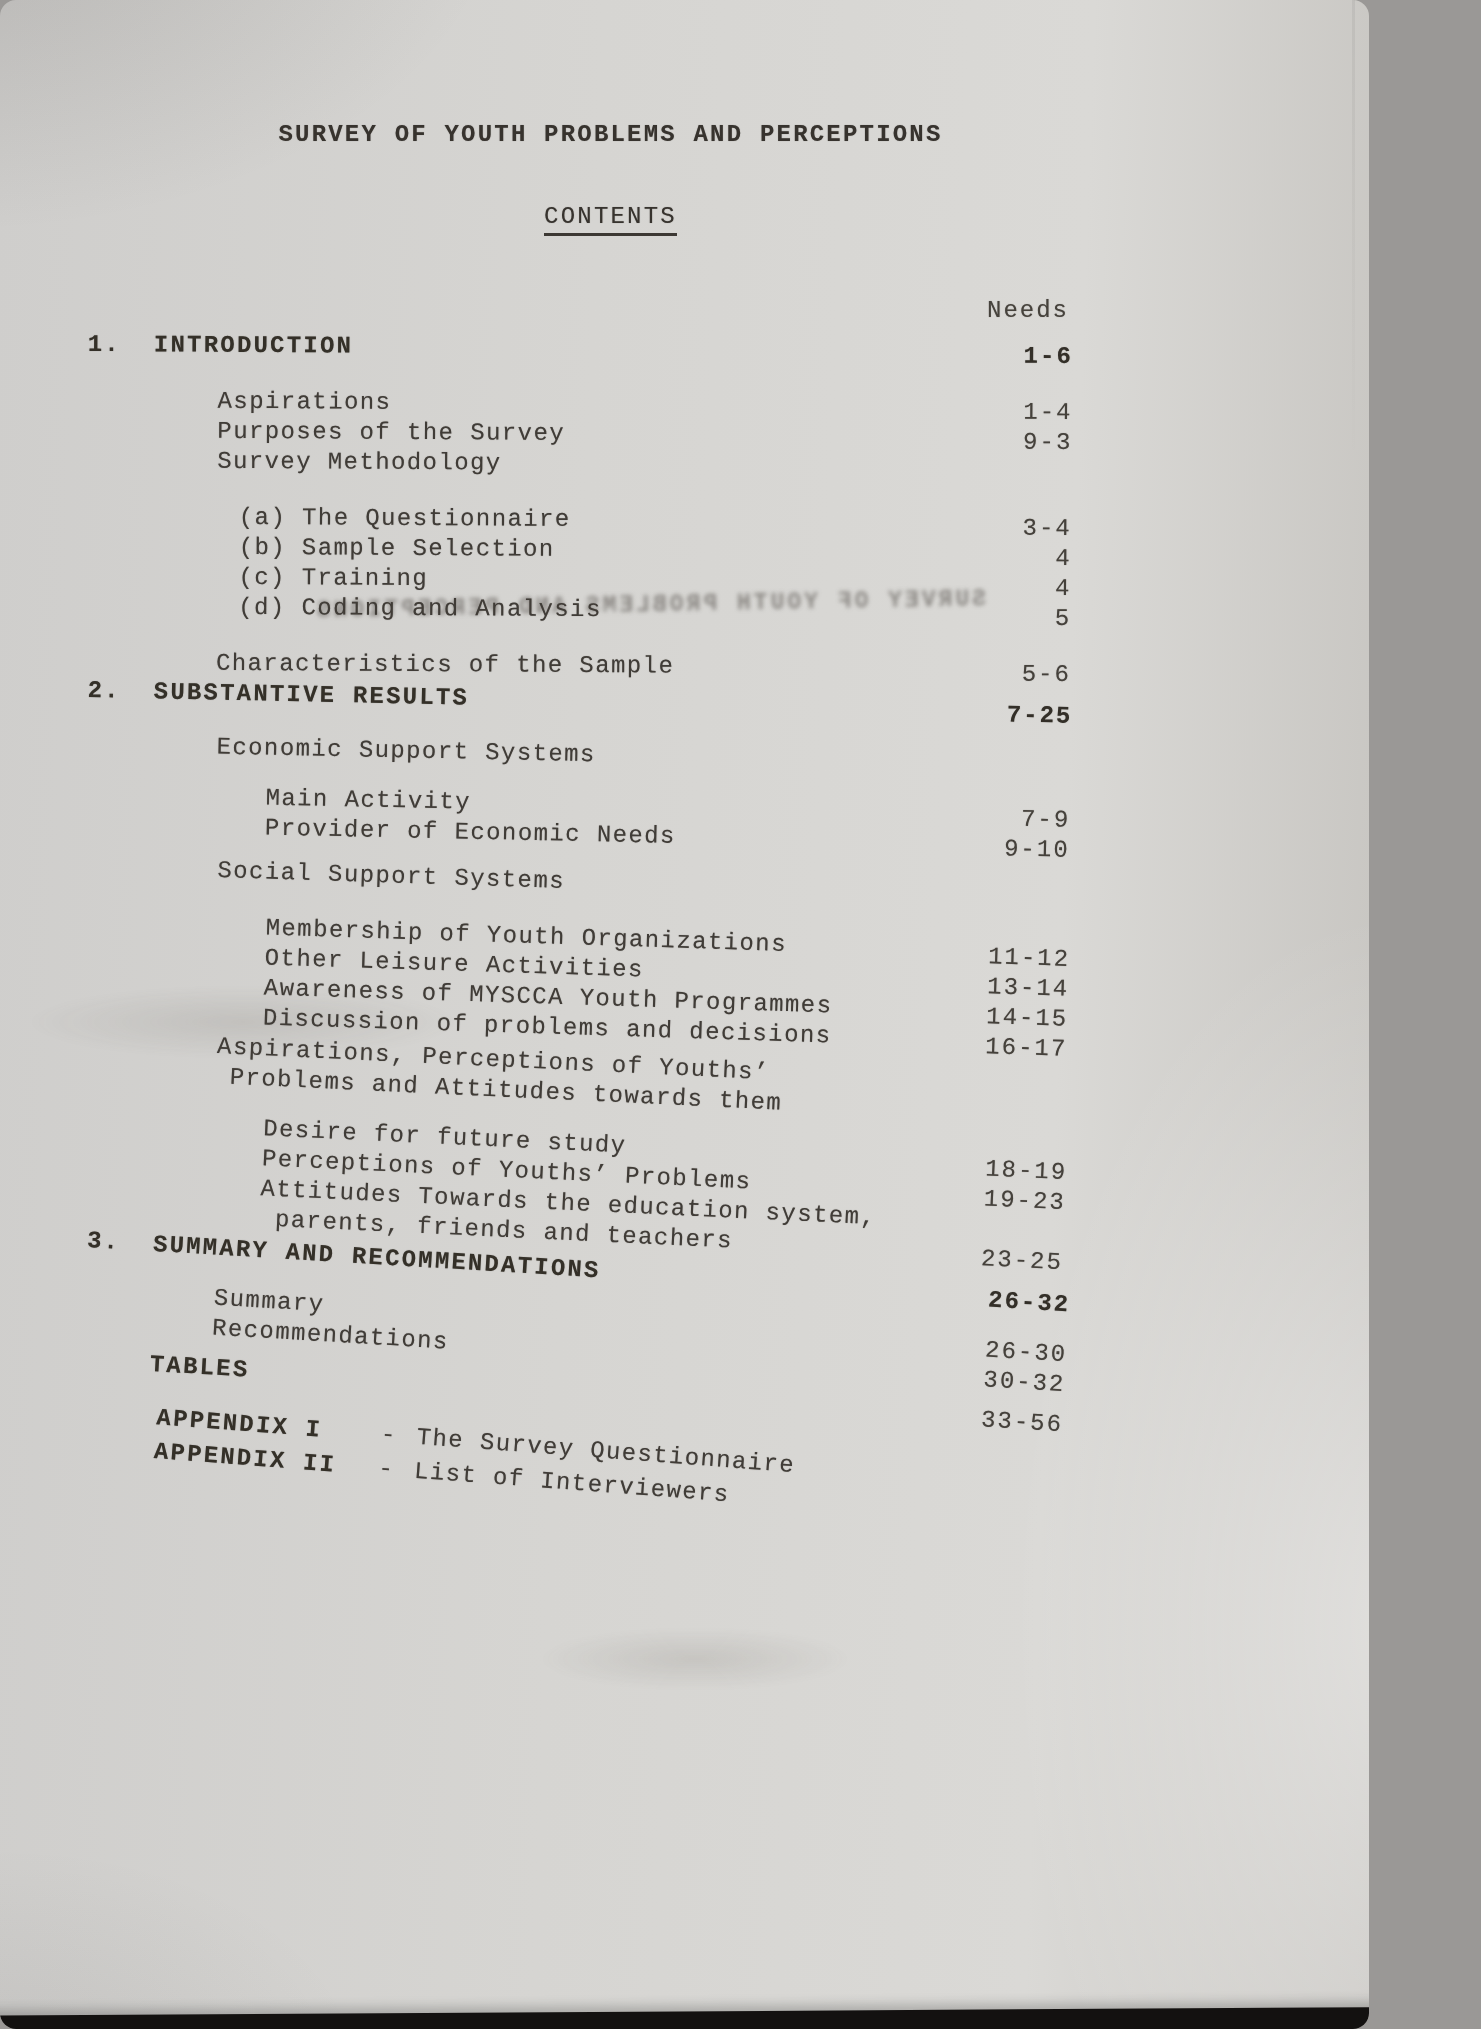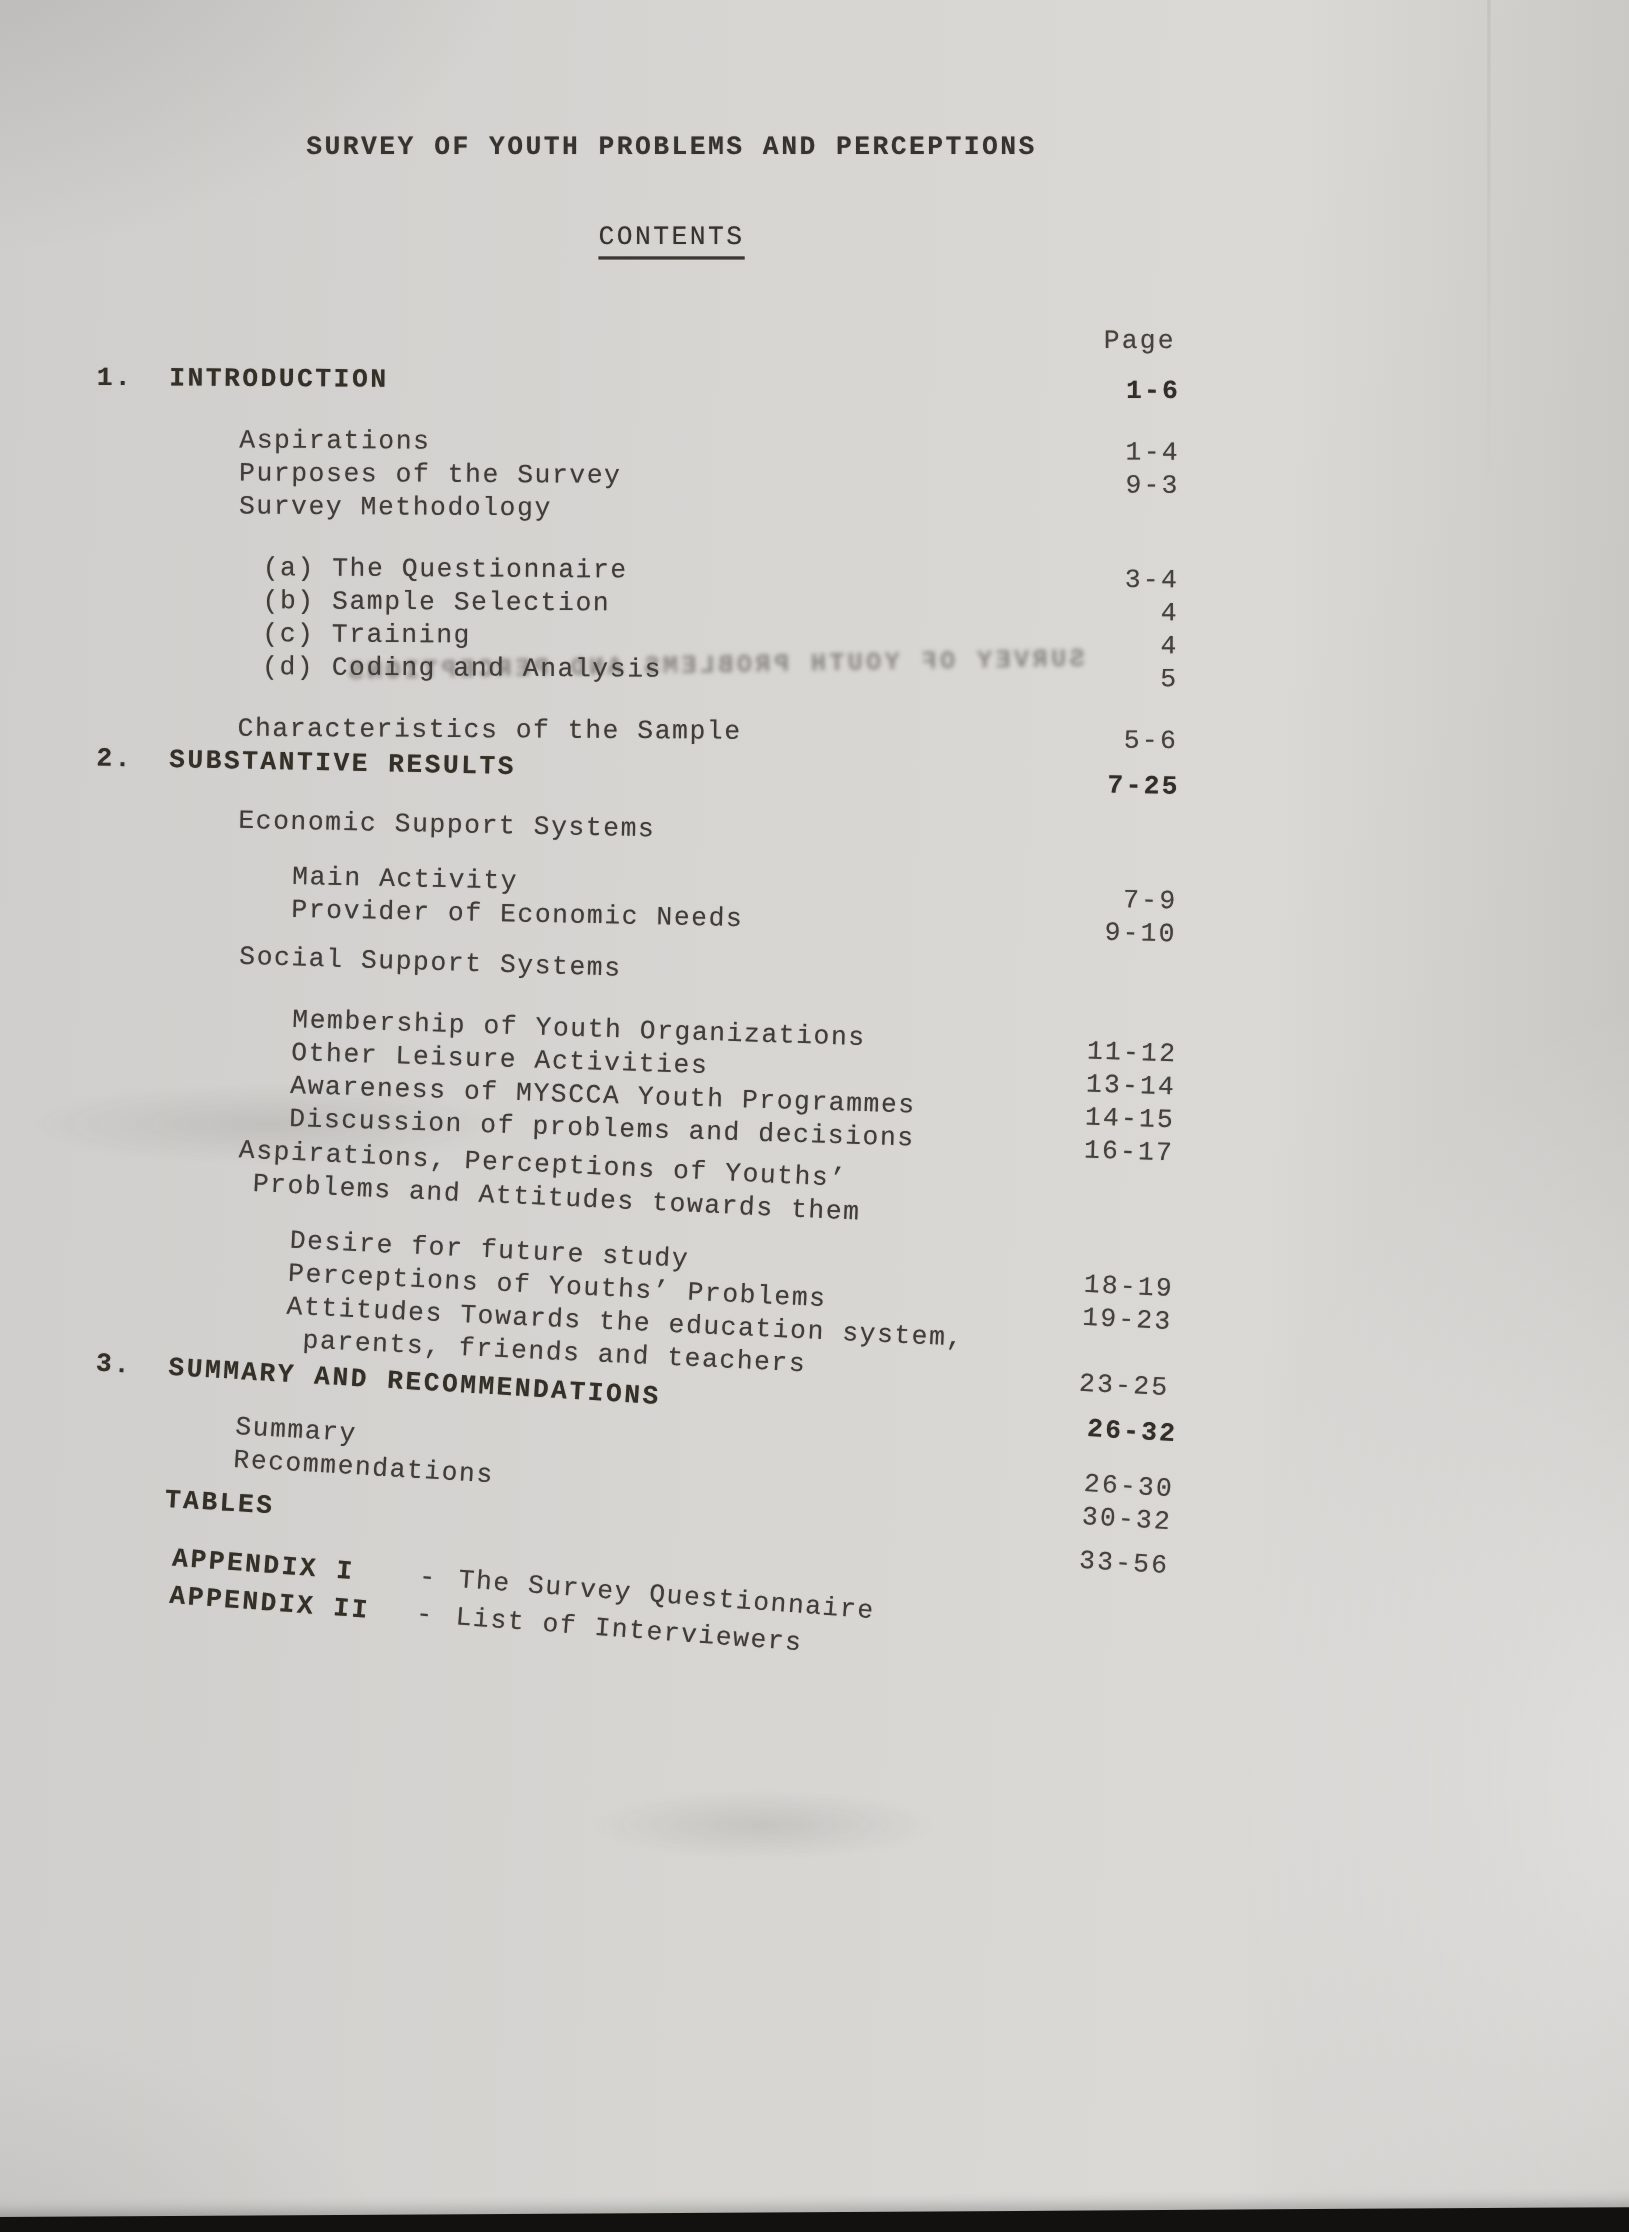--- a/index.html
+++ b/index.html
@@ -1,24 +1,25 @@
 <!DOCTYPE html>
 <html><head>
 <meta charset="utf-8">
 <style>
   html,body{margin:0;padding:0;background:#9a9896;}
   .photo{
-    position:relative;width:1481px;height:2029px;overflow:hidden;
+    position:relative;width:1369px;height:2029px;overflow:hidden;
     font-family:"Liberation Mono","DejaVu Sans Mono",monospace;
     color:#403c37;
     background:
       radial-gradient(900px 540px at -4% -5%, rgba(40,36,32,.15), rgba(40,36,32,0) 62%),
       radial-gradient(620px 1150px at 102% 80%, rgba(255,255,255,.45), rgba(255,255,255,0) 62%),
       radial-gradient(520px 320px at 0% 102%, rgba(30,27,24,.07), rgba(30,27,24,0) 70%),
       linear-gradient(92deg,#cfcecc 0%,#d6d5d2 42%,#dad9d6 76%,#c7c5c1 100%);
+    border-radius: 16px;
   }
   .content{position:absolute;left:88px;top:0;width:985px;font-size:24px;line-height:30px;letter-spacing:1.4px;}
   .soft{text-shadow:0 0 1px rgba(64,60,55,.45);}
   .doc-title{position:absolute;top:120px;left:0;width:100%;text-align:center;font-weight:bold;letter-spacing:2.2px;transform:translateX(30px);color:#37332e;}
   .contents{position:absolute;top:202px;left:0;width:100%;text-align:center;}
   .contents span{display:inline-block;font-weight:normal;letter-spacing:2.2px;border-bottom:3px solid #3c3833;padding-bottom:1px;transform:translateX(30px);color:#37332e;}
   .page-head{position:absolute;top:296px;right:4px;letter-spacing:2px;color:#46423c;}
   .block{position:absolute;left:0;width:100%;transform-origin:0 0;}
   .b1{top:330px;transform:rotate(.35deg);}
   .b2{top:676px;transform:rotate(1.15deg);}
@@ -65,21 +66,21 @@
   <div class="crease"></div>
 
   <div class="content">
 
     <div class="doc-title">SURVEY OF YOUTH PROBLEMS AND PERCEPTIONS</div>
 
     <div class="contents">
       <span>CONTENTS</span>
     </div>
 
-    <div class="page-head">Page</div>
+    <div class="page-head">Needs</div>
 
     <div class="block b1">
       <div class="row sec">
         <span class="num">1.</span>
         <span class="label">INTRODUCTION</span>
         <span class="page">1-6</span>
       </div>
       <div class="row i1 mtA">
         <span class="label">Aspirations</span>
         <span class="page">1-4</span>

